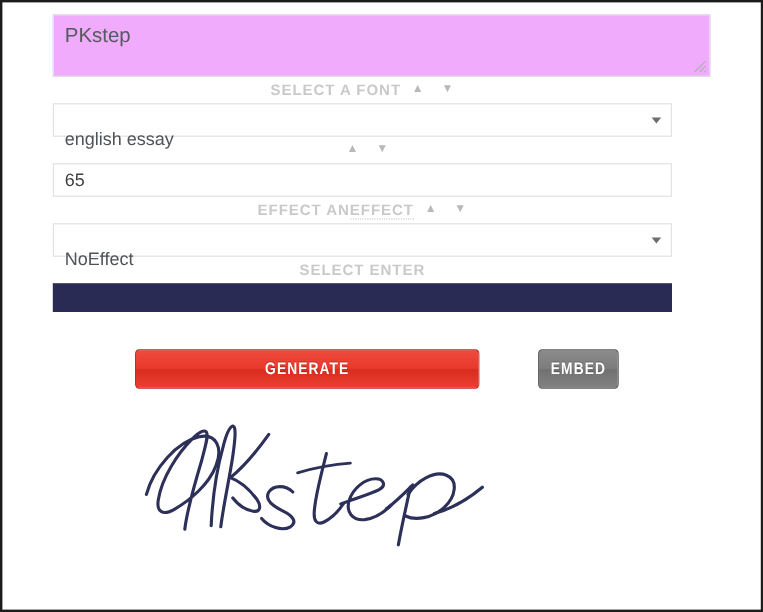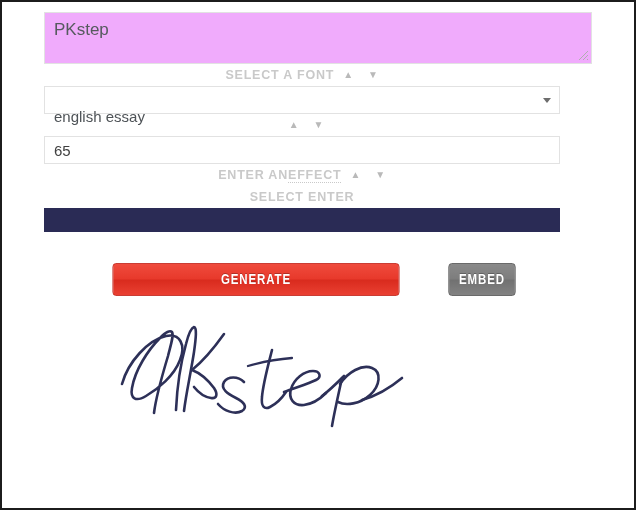--- a/index.html
+++ b/index.html
@@ -229,26 +229,30 @@
     <div class="sec-label">
       <span class="arrow">▲</span>
       <span class="arrow second">▼</span>
     </div>
 
     <div class="field-wrap">
       <input type="text" value="65" style="">
     </div>
 
     <div class="sec-label">
-      <span class="lbl-text">ENTER AN </span>
+      <span class="lbl-text">EFFECT AN </span>
         <span class="lbl-text dotted">EFFECT</span>
       <span class="arrow">▲</span>
       <span class="arrow second">▼</span>
     </div>
 
+    <div class="select-wrap">
+      <span class="sel-value">NoEffect</span>
+      <span class="caret"></span>
+    </div>
 
     <div class="sec-label">
       <span class="lbl-text">SELECT ENTER</span>
     </div>
 
     <div class="color-swatch" style="background: rgb(42, 43, 85);"></div>
 
     <div class="btn-row">
       <div class="btn btn-generate">GENERATE</div>
       <div class="btn btn-embed">EMBED</div>

